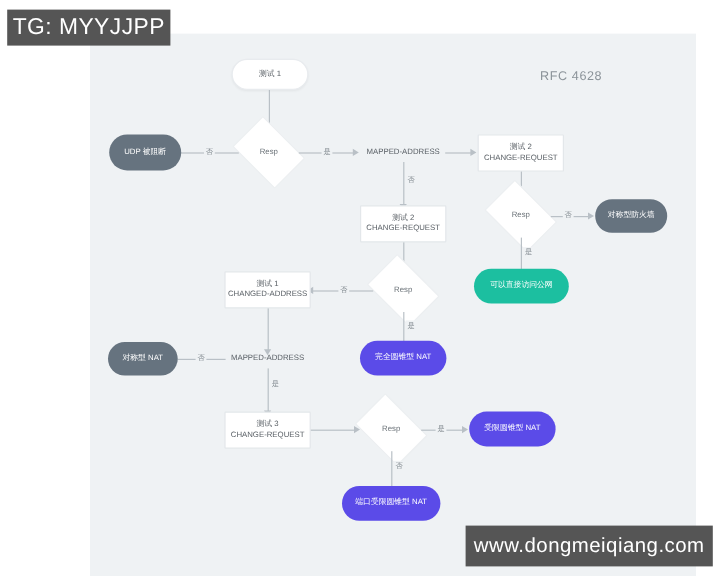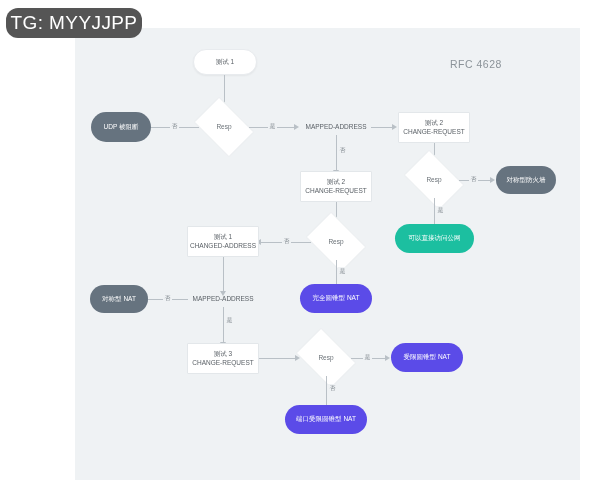--- a/index.html
+++ b/index.html
@@ -21,21 +21,21 @@
 
   
   .banner {
     position: absolute;
     background: #555555;
     color: #ffffff;
     display: flex; align-items: center; justify-content: center;
     letter-spacing: .4px;
     white-space: nowrap;
   }
-  #tg-banner  { left: 6px;  top: 8px;  width: 136px; height: 30px; font-size: 19px; border-radius: 12px; }
+  #tg-banner  { left: 6px;  top: 8px;  width: 136px; height: 30px; font-size: 19px; }
   #site-banner{ left: 388px;top: 438px;width: 206px; height: 34px; font-size: 17px; }
 
   
   #rfc-label {
     position: absolute; left: 450px; top: 58px;
     font-size: 10.5px; color: #8b9399; letter-spacing: .5px;
   }
 
   
   .node {
@@ -261,14 +261,17 @@
     <div class="node pill purple" style="left:210px; top:377px; width:82px; height:29px;">
       <span class="ln">端口受限圆锥型 NAT</span>
     </div>
 
   </div>
 
   <div class="banner" id="tg-banner">
     <span>TG: MYYJJPP</span>
   </div>
 
+  <div class="banner" id="site-banner">
+    <span>www.dongmeiqiang.com</span>
+  </div>
 
 </div>
 
 </body></html>

